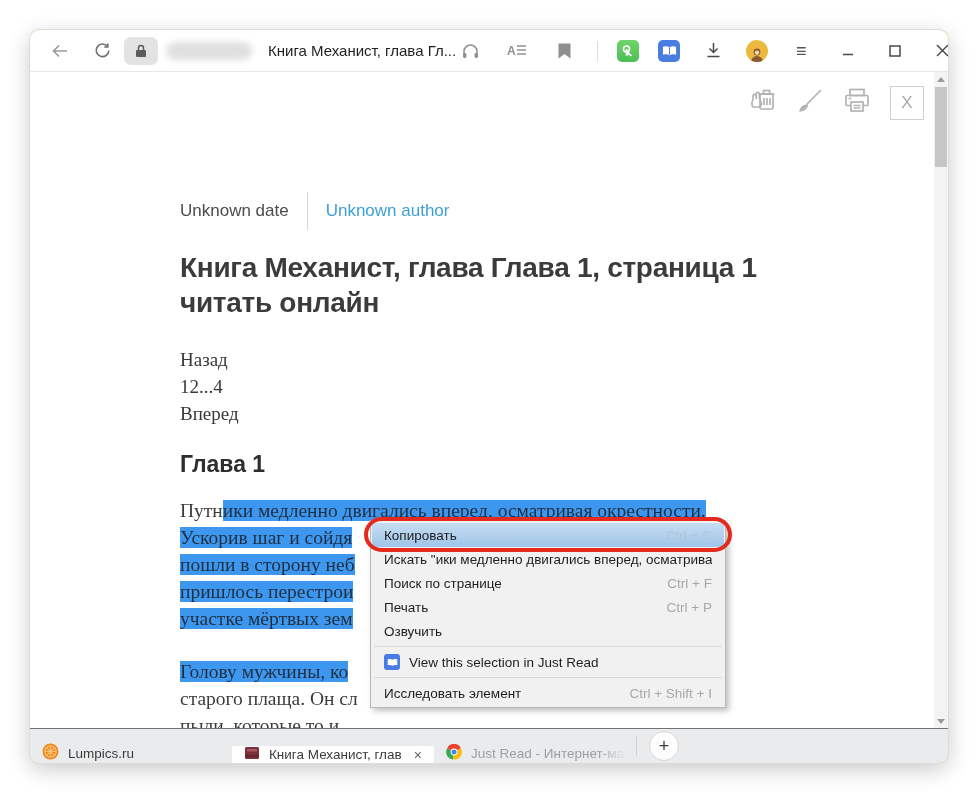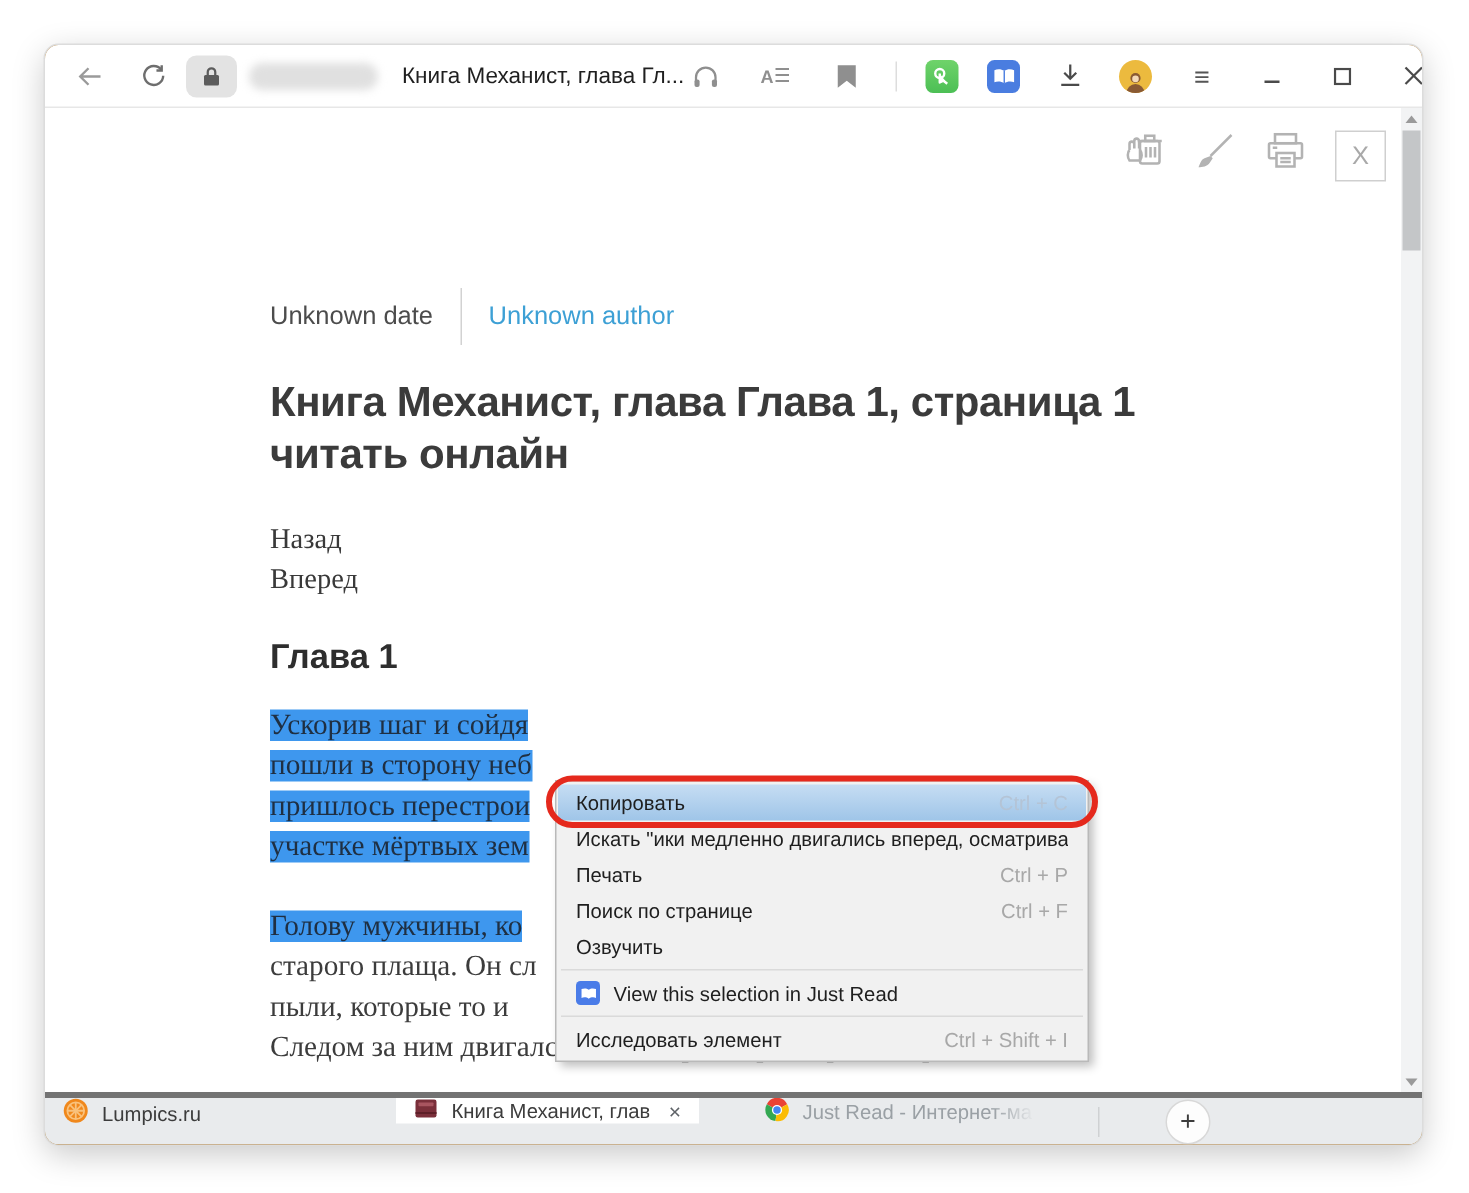--- a/index.html
+++ b/index.html
@@ -1,21 +1,21 @@
 <!DOCTYPE html>
 <html><head>
 <meta charset="utf-8">
 <style>
   * { margin:0; padding:0; box-sizing:border-box; }
   html,body { width:979px; height:795px; background:#ffffff; overflow:hidden;
               font-family:"Liberation Sans", sans-serif; }
 
   
   .window { position:absolute; left:30px; top:30px; width:918px; height:733px;
-            background:#a16207; border-radius:9px; overflow:hidden;
+            background:#fde047; border-radius:9px; overflow:hidden;
             box-shadow:0 0 0 1px #dcdcdc, 0 6px 22px rgba(0,0,0,.22); }
 
   
   .toolbar { position:absolute; top:0; left:0; right:0; height:42px;
              display:flex; align-items:center; padding:0 16px;
              border-bottom:1px solid #e7e7e7; background:#fff; }
   .tb-btn { display:flex; align-items:center; justify-content:center;
             width:28px; height:28px; color:#8a8a8a; flex:0 0 auto; }
   .tb-btn svg { display:block; }
   .lock-chip { width:34px; height:28px; background:#e3e3e3; border-radius:7px;
@@ -87,21 +87,21 @@
              align-items:center; justify-content:center; }
   .cm-sub-arrow { margin-left:auto; width:0; height:0; border-top:4px solid transparent;
                   border-bottom:4px solid transparent; border-left:5px solid #2b2b2b; }
   .jr-chip { width:16px; height:16px; border-radius:3px; background:#4a7ce8;
              display:flex; align-items:center; justify-content:center; }
   .annotation { position:absolute; left:-8px; top:-6px; width:calc(100% + 16px); height:35px;
                 border:4px solid #e5291d; border-radius:18px; pointer-events:none; z-index:6; }
 
   
   .tabbar { position:absolute; left:0; right:0; bottom:0; height:35px; background:#e9ebed;
-            border-top:4px solid #737373; display:flex; align-items:flex-start;gap:32px; }
+            border-top:1px solid #737373; display:flex; align-items:flex-end; }
   .tab { width:202px; display:flex; align-items:center; padding:0 12px; gap:9px;
          font-size:13.5px; color:#3c3c3c; position:relative; flex:0 0 auto; }
   .tab.active { background:#ffffff; }
   .tab-label { white-space:nowrap; overflow:hidden; flex:1; }
   .tab.dim .tab-label { color:#9aa0a5; }
   .tab-fade { position:absolute; right:10px; top:0; bottom:0; width:28px;
               background:linear-gradient(to right, rgba(233,235,237,0), #e9ebed); }
   .tab-close { color:#5f6368; font-size:14px; margin-left:4px; flex:0 0 auto; cursor:pointer; }
   .tabbar-sep { width:1px; height:20px; background:#cfd1d3; align-self:center; flex:0 0 auto; }
   .newtab { width:30px; height:30px; border-radius:50%; background:#fdfdfd;
@@ -248,25 +248,27 @@
 
     <div class="article">
       <div class="meta">
         <span>Unknown date</span>
         <span class="meta-divider"></span>
         <span class="meta-author">Unknown author</span>
       </div>
       <div class="art-title">Книга Механист, глава Глава 1, страница 1 читать онлайн</div>
       <div class="art-nav">
         <div>Назад</div>
+        <div>12...4</div>
         <div>Вперед</div>
       </div>
       <div class="chapter">Глава 1</div>
 
       <div class="para">
+        <div class="tline"><span>Путн</span><span class="sel">ики медленно двигались вперед, осматривая окрестности.</span></div>
         <div class="tline"><span class="sel">Ускорив шаг и сойдя</span></div>
         <div class="tline"><span class="sel">пошли в сторону неб</span></div>
         <div class="tline"><span class="sel">пришлось перестрои</span></div>
         <div class="tline"><span class="sel">участке мёртвых зем</span></div>
       </div>
 
       <div class="para second">
         <div class="tline"><span class="sel">Голову мужчины, ко</span></div>
         <div class="tline"><span>старого плаща. Он сл</span></div>
         <div class="tline"><span>пыли, которые то и </span></div>
@@ -277,26 +279,26 @@
     <div class="context-menu">
       <div class="cm-item hl">
         <span class="cm-label">Копировать</span>
         <span class="cm-shortcut">Ctrl + C</span>
         <div class="annotation"></div>
       </div>
       <div class="cm-item">
         <span class="cm-label">Искать "ики медленно двигались вперед, осматривая..." в Google</span>
       </div>
       <div class="cm-item">
+        <span class="cm-label">Поиск по странице</span>
+        <span class="cm-shortcut">Ctrl + F</span>
+      </div>
+      <div class="cm-item">
         <span class="cm-label">Печать</span>
         <span class="cm-shortcut">Ctrl + P</span>
-      </div>
-      <div class="cm-item">
-        <span class="cm-label">Поиск по странице</span>
-        <span class="cm-shortcut">Ctrl + F</span>
       </div>
       <div class="cm-item">
         <span class="cm-label">Озвучить</span>
       </div>
       <div class="cm-sep"></div>
       <div class="cm-item">
         <span class="cm-icon">
           <span class="jr-chip">
             <svg width="11" height="9" viewBox="0 0 16 12" fill="#ffffff">
               <path d="M1 1.5 C3 0.5 6 0.5 8 2 C10 0.5 13 0.5 15 1.5 V10 C13 9.2 10 9.2 8 10.8 C6 9.2 3 9.2 1 10 Z"></path>

